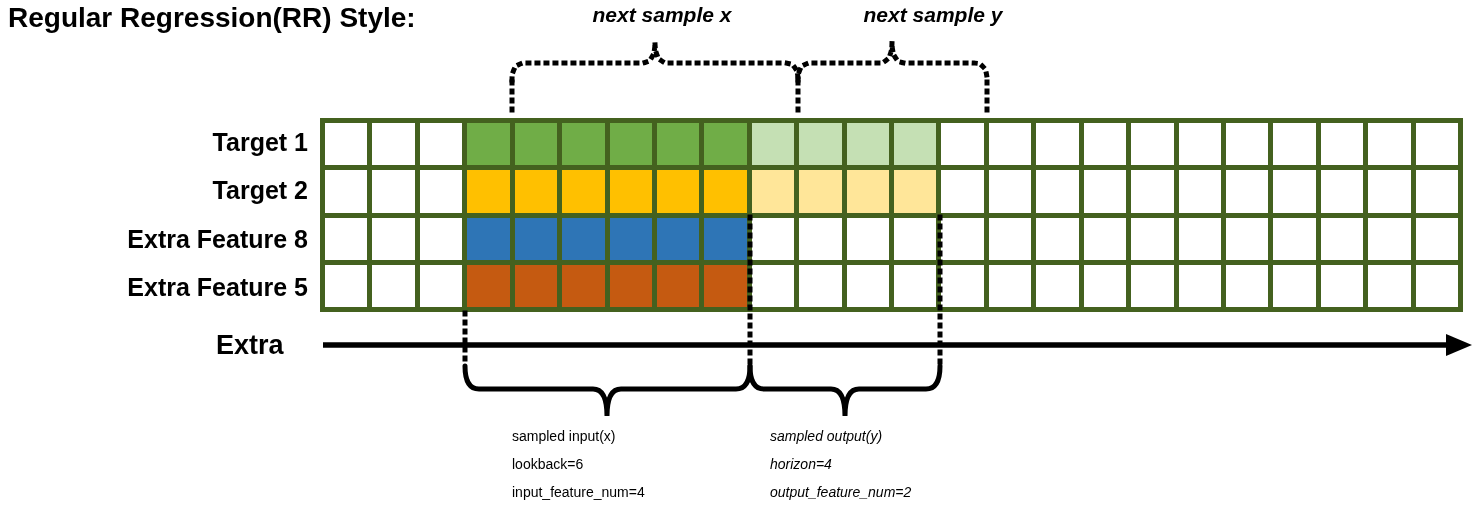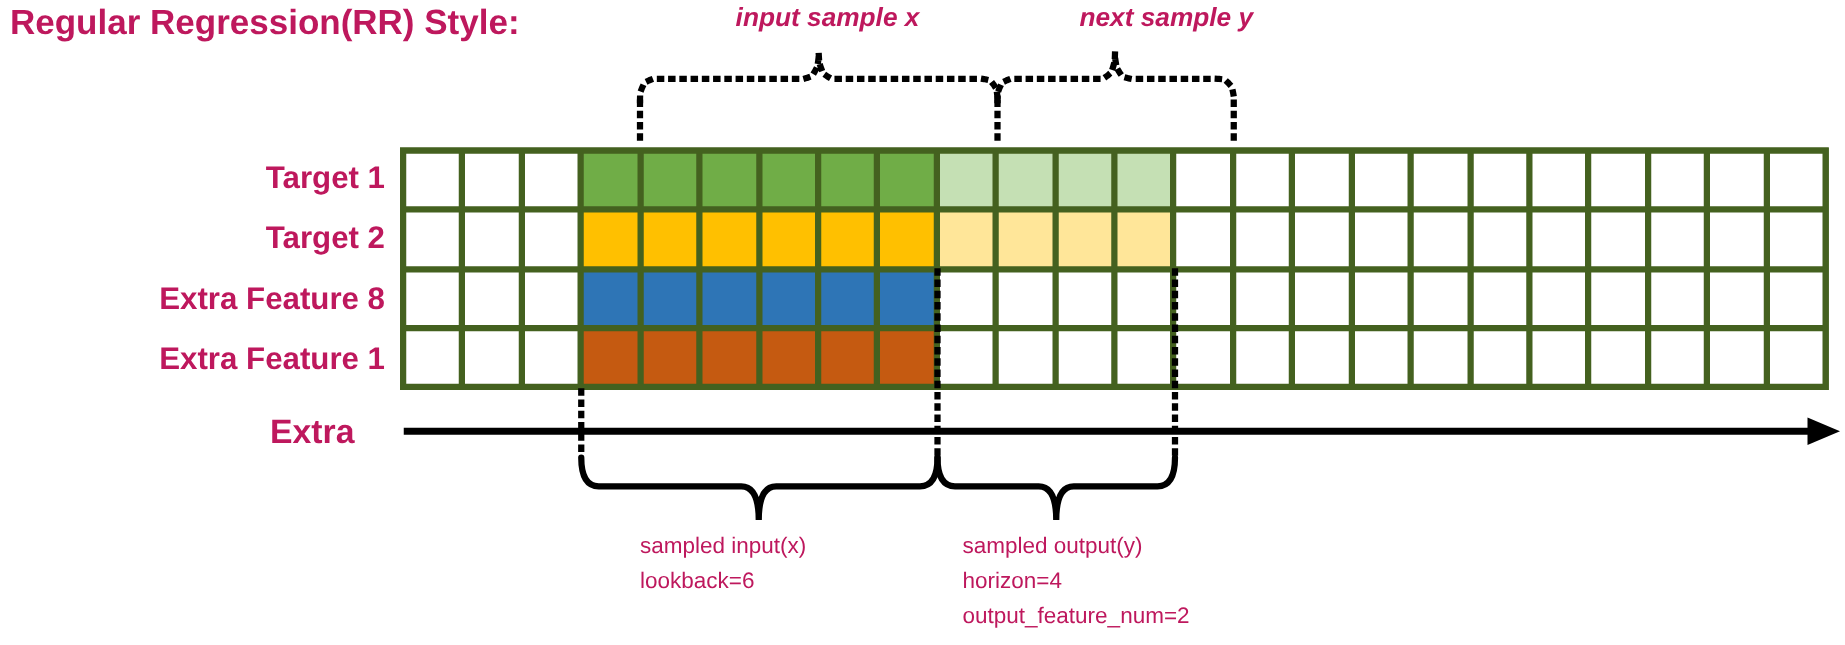--- a/index.html
+++ b/index.html
@@ -1,21 +1,21 @@
 <!DOCTYPE html>
 <html><head>
 <meta charset="utf-8">
 <style>
   html,body { margin:0; padding:0; background:#ffffff; }
   #canvas {
     position: relative;
     width: 1476px; height: 516px;
     background: #ffffff;
     font-family: "Liberation Sans", sans-serif;
-    color: #be185d;
+    color: #000000;
     overflow: hidden;
   }
   .title {
     position: absolute; left: 8px; top: 2px;
     font-size: 28px; font-weight: bold; letter-spacing: 0;
   }
   .row-labels {
     position: absolute; left: 0; top: 118px; width: 308px; height: 194px;
     display: flex; flex-direction: column;
   }
@@ -46,41 +46,41 @@
     white-space: nowrap;
   }
   .sample-label.x { left: 557px; }
   .sample-label.y { left: 828px; }
   .time-label {
     position: absolute; left: 216px; top: 330px;
     font-size: 27px; font-weight: bold;
   }
   .info-block {
     position: absolute; top: 422px;
-    font-size: 18px; line-height: 28px; font-weight: 500;
+    font-size: 14px; line-height: 28px; font-weight: 500;
     white-space: nowrap;
   }
   .info-block.input { left: 512px; }
-  .info-block.output { left: 770px; }
+  .info-block.output { left: 770px; font-style: italic; }
 </style>
 </head>
 <body>
 
 <div id="canvas" style="--grid-line: #44611f;">
 
   <div class="title">Regular Regression(RR) Style:</div>
 
-  <div class="sample-label x">input sample x</div>
+  <div class="sample-label x">next sample x</div>
   <div class="sample-label y">next sample y</div>
 
   <div class="row-labels">
       <div class="row-label">Target 1</div>
       <div class="row-label">Target 2</div>
       <div class="row-label">Extra Feature 8</div>
-      <div class="row-label">Extra Feature 1</div>
+      <div class="row-label">Extra Feature 5</div>
     </div>
 
   <div class="grid" style="grid-template-columns: repeat(24, 1fr);">
       <div class="cell" style="background: rgb(255, 255, 255);"></div>
       <div class="cell" style="background: rgb(255, 255, 255);"></div>
       <div class="cell" style="background: rgb(255, 255, 255);"></div>
       <div class="cell" style="background: rgb(112, 173, 71);"></div>
       <div class="cell" style="background: rgb(112, 173, 71);"></div>
       <div class="cell" style="background: rgb(112, 173, 71);"></div>
       <div class="cell" style="background: rgb(112, 173, 71);"></div>
@@ -195,20 +195,21 @@
     <path d="M 465,366 Q 465,389 479,389 L 593,389 Q 607,389 607,416 Q 607,389 621,389 L 736,389 Q 750,389 750,366" fill="none" stroke="#000" stroke-width="5" stroke-linecap="round"></path>
 
     <path d="M 750,366 Q 750,389 764,389 L 831,389 Q 845,389 845,416 Q 845,389 859,389 L 926,389 Q 940,389 940,366" fill="none" stroke="#000" stroke-width="5" stroke-linecap="round"></path>
   </svg>
 
   <div class="time-label">Extra</div>
 
   <div class="info-block input">
     <div>sampled input(x)</div>
     <div>lookback=6</div>
+    <div>input_feature_num=4</div>
   </div>
 
   <div class="info-block output">
     <div>sampled output(y)</div>
     <div>horizon=4</div>
     <div>output_feature_num=2</div>
   </div>
 
 </div>
 

